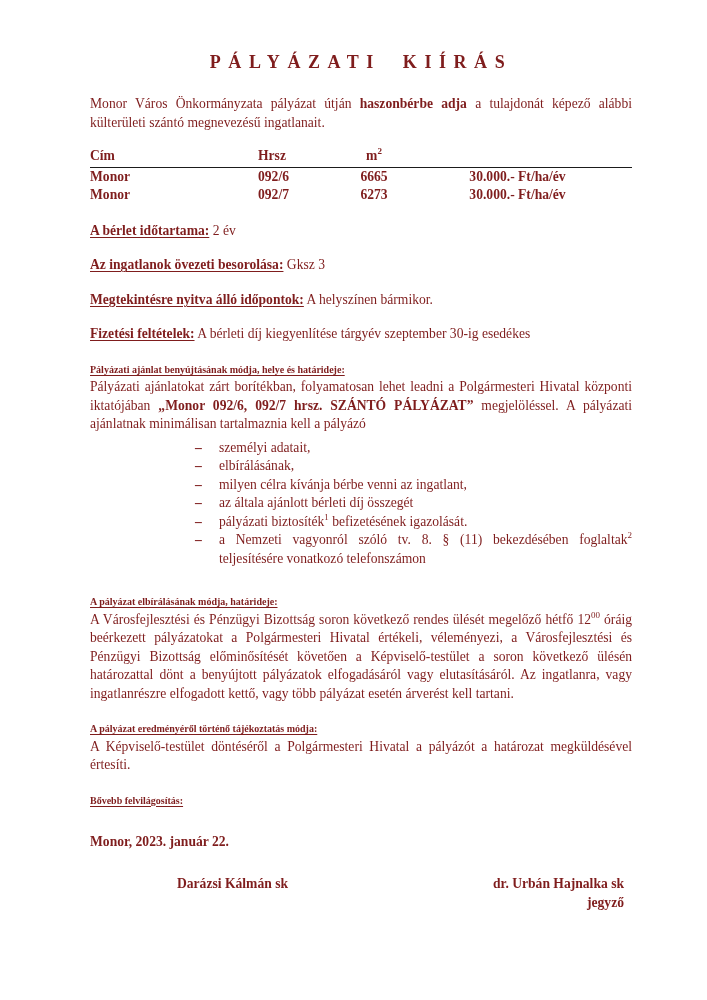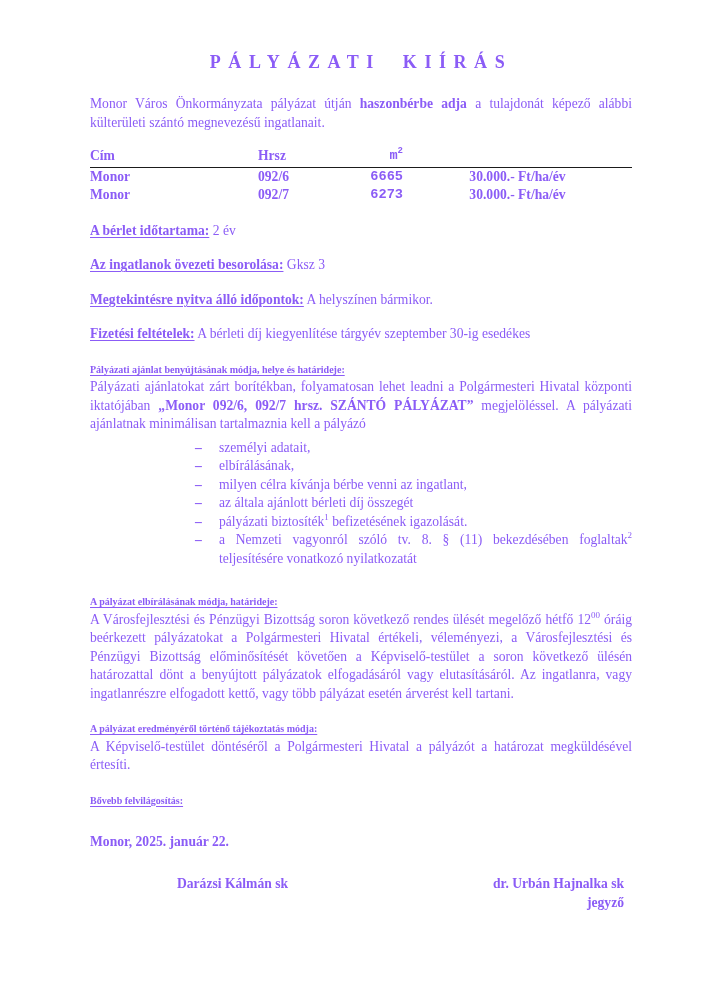--- a/index.html
+++ b/index.html
@@ -1,20 +1,20 @@
 <!DOCTYPE html>
 <html lang="hu"><head>
 <meta charset="utf-8">
 <style>
   html, body { margin: 0; padding: 0; background: #e8e8e8; }
   .page {
     width: 707px; height: 1000px;
     margin: 0 auto;
     background: #ffffff;
-    color: #8b5cf6;
+    color: #7f1d1d;
     font-family: "Liberation Serif", "DejaVu Serif", serif;
     font-size: 13.6px;
     line-height: 1.36;
     overflow: hidden;
     position: relative;
     box-sizing: border-box;
     padding: 50px 75px 0 90px;
   }
   .doc-title {
     font-size: 18px;
@@ -31,21 +31,21 @@
   sup { font-size: 9px; line-height: 0; vertical-align: super; }
 
   
   .land-table { margin: 0 0 17px 0; font-weight: bold; }
   .t-row {
     display: grid;
     grid-template-columns: 168px 87px 58px 1fr;
   }
   .t-head { border-bottom: 1.7px solid #1b1b1b; padding-bottom: 1px; }
   .t-cell { white-space: nowrap; }
-  .c-area { text-align: right; font-family: Liberation Mono, monospace; }
+  .c-area { text-align: center; }
   .c-dij  { text-align: center; }
 
   
   .kv { margin: 0 0 16px 0; }
   .kv .label, .sec-heading {
     font-weight: bold;
     text-decoration: underline;
     text-decoration-thickness: 1.4px;
     text-underline-offset: 2px;
     margin-top: 36px;
@@ -124,40 +124,40 @@
       <div class="bullet">
           <span class="dash">–</span>
           <span class="b-text">az általa ajánlott bérleti díj összegét</span>
         </div>
       <div class="bullet">
           <span class="dash">–</span>
           <span class="b-text"><span>pályázati biztosíték</span><sup>1</sup><span> befizetésének igazolását.</span></span>
         </div>
       <div class="bullet">
           <span class="dash">–</span>
-          <span class="b-text justify"><span>a Nemzeti vagyonról szóló tv. 8. § (11) bekezdésében foglaltak</span><sup>2</sup><span> teljesítésére vonatkozó nyilatkozatát</span></span>
+          <span class="b-text justify"><span>a Nemzeti vagyonról szóló tv. 8. § (11) bekezdésében foglaltak</span><sup>2</sup><span> teljesítésére vonatkozó telefonszámon</span></span>
         </div>
     </div>
   </div>
 
   <div class="section">
     <h2 class="sec-heading">A pályázat elbírálásának módja, határideje:</h2>
     <p class="justify"><span>A Városfejlesztési és Pénzügyi Bizottság soron következő rendes ülését megelőző hétfő 12</span><sup>00</sup><span> óráig beérkezett pályázatokat a Polgármesteri Hivatal értékeli, véleményezi, a Városfejlesztési és Pénzügyi Bizottság előminősítését követően a Képviselő-testület a soron következő ülésén határozattal dönt a benyújtott pályázatok elfogadásáról vagy elutasításáról. Az ingatlanra, vagy ingatlanrészre elfogadott kettő, vagy több pályázat esetén árverést kell tartani.</span></p>
   </div>
 
   <div class="section">
     <h2 class="sec-heading">A pályázat eredményéről történő tájékoztatás módja:</h2>
     <p class="justify">A Képviselő-testület döntéséről a Polgármesteri Hivatal a pályázót a határozat megküldésével értesíti.</p>
   </div>
 
   <div class="section gap-lg">
     <h2 class="sec-heading">Bővebb felvilágosítás:</h2>
   </div>
 
-  <p class="date-line">Monor, 2025. január 22.</p>
+  <p class="date-line">Monor, 2023. január 22.</p>
 
   <div class="signatures">
     <div class="sig-block sig-left">
       <div>Darázsi Kálmán sk</div>
     </div>
     <div class="sig-block sig-right">
       <div>dr. Urbán Hajnalka sk</div>
       <div>jegyző</div>
     </div>
   </div>

